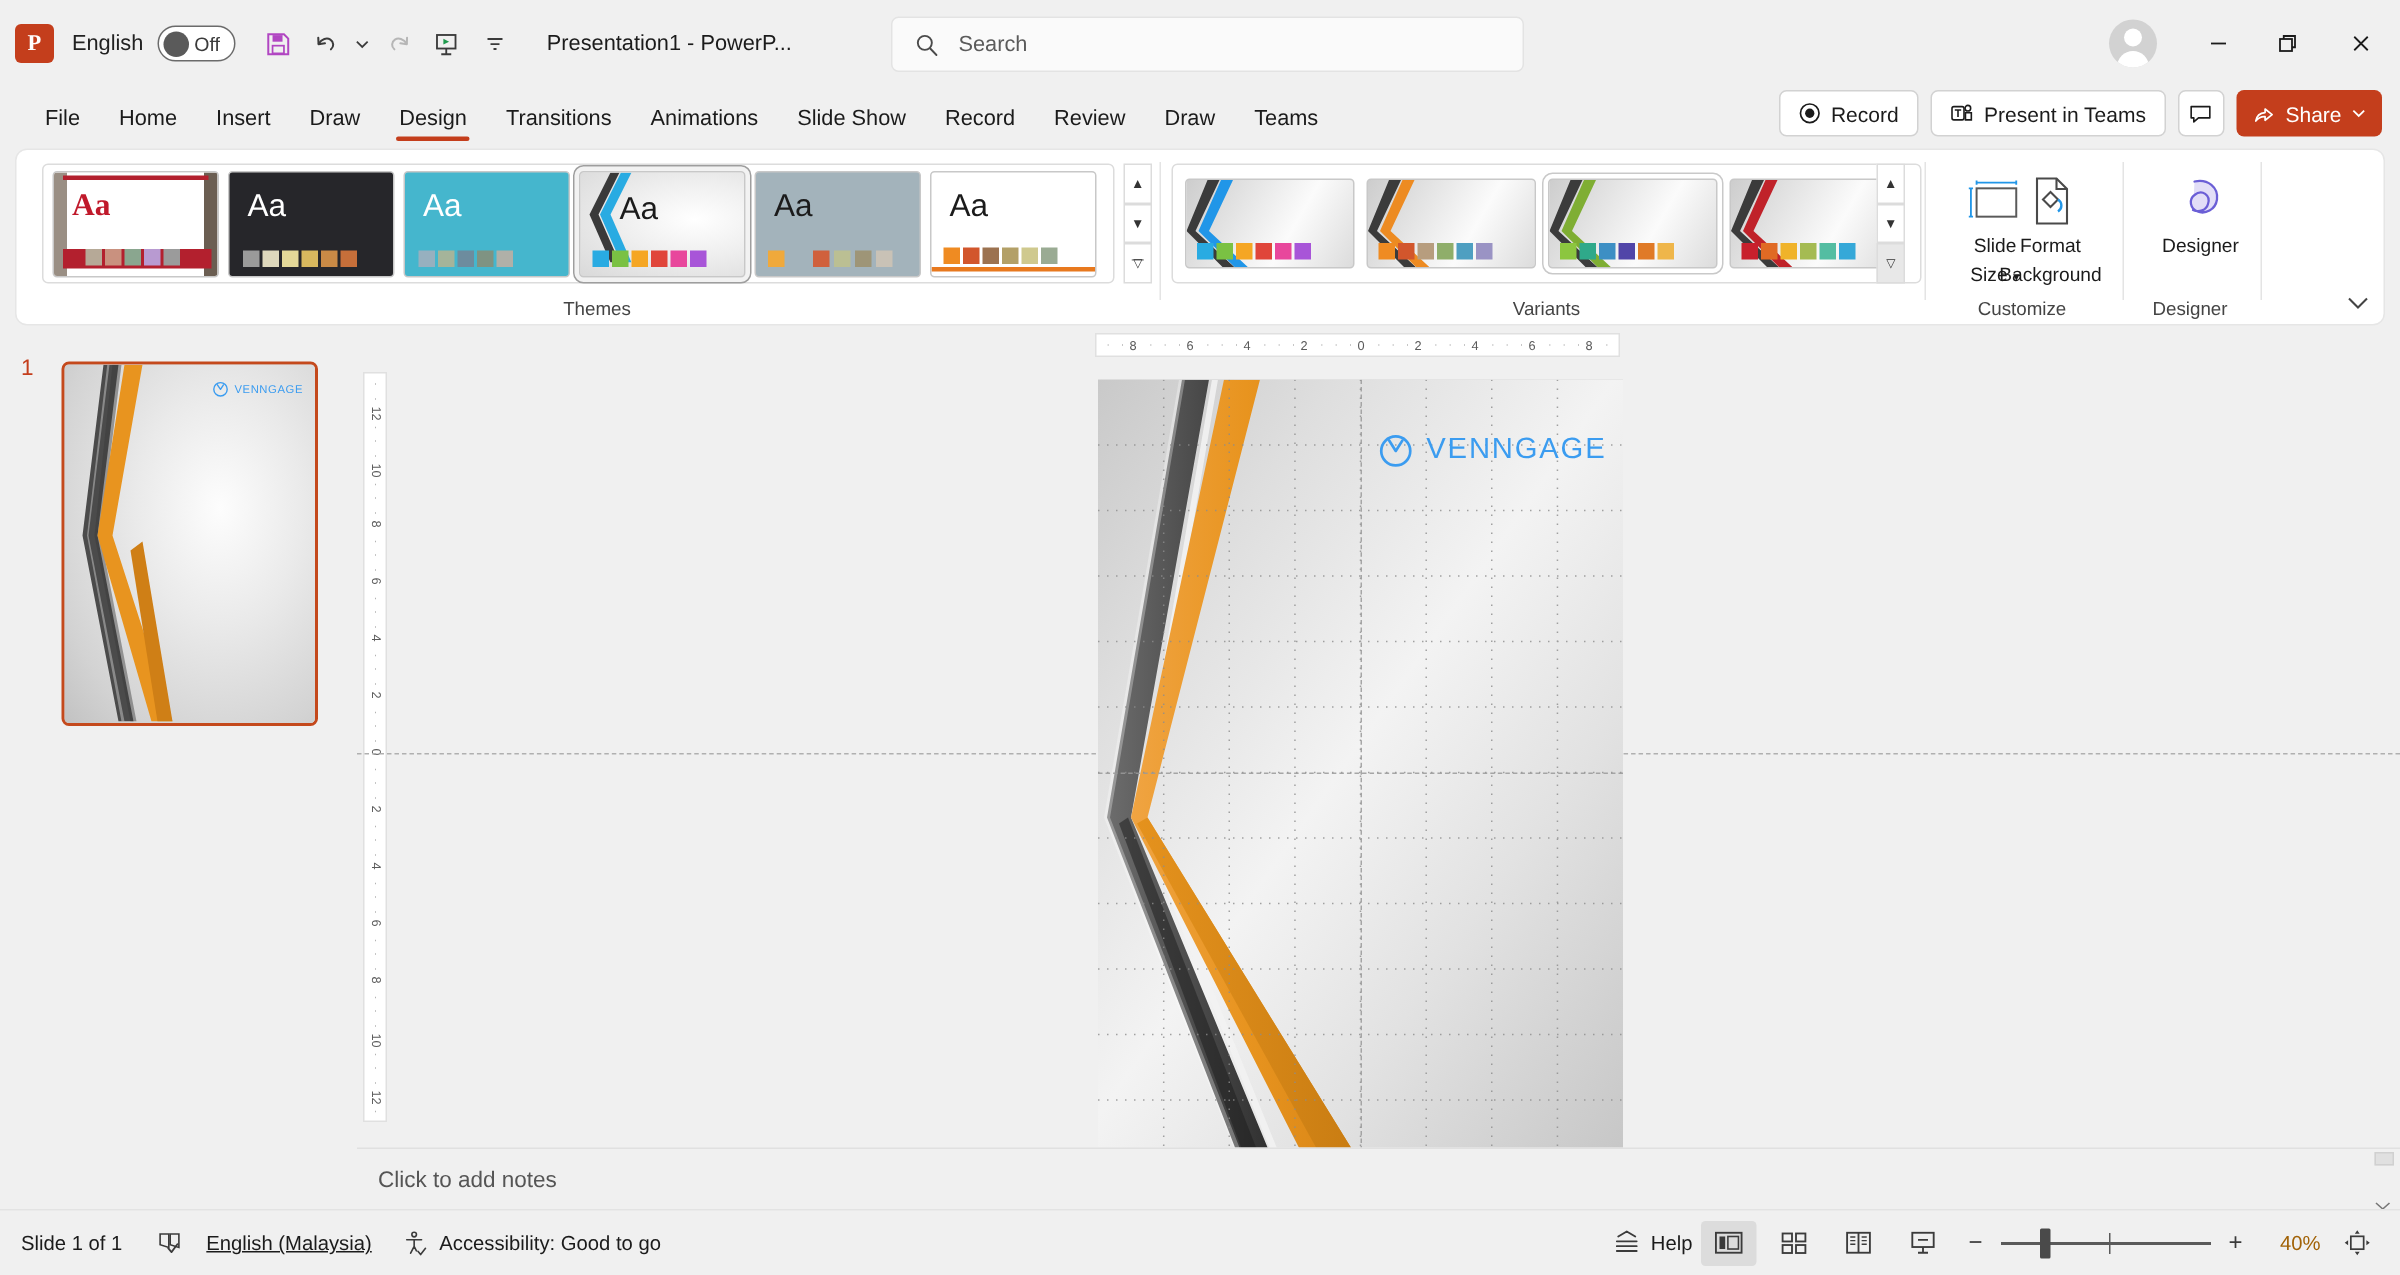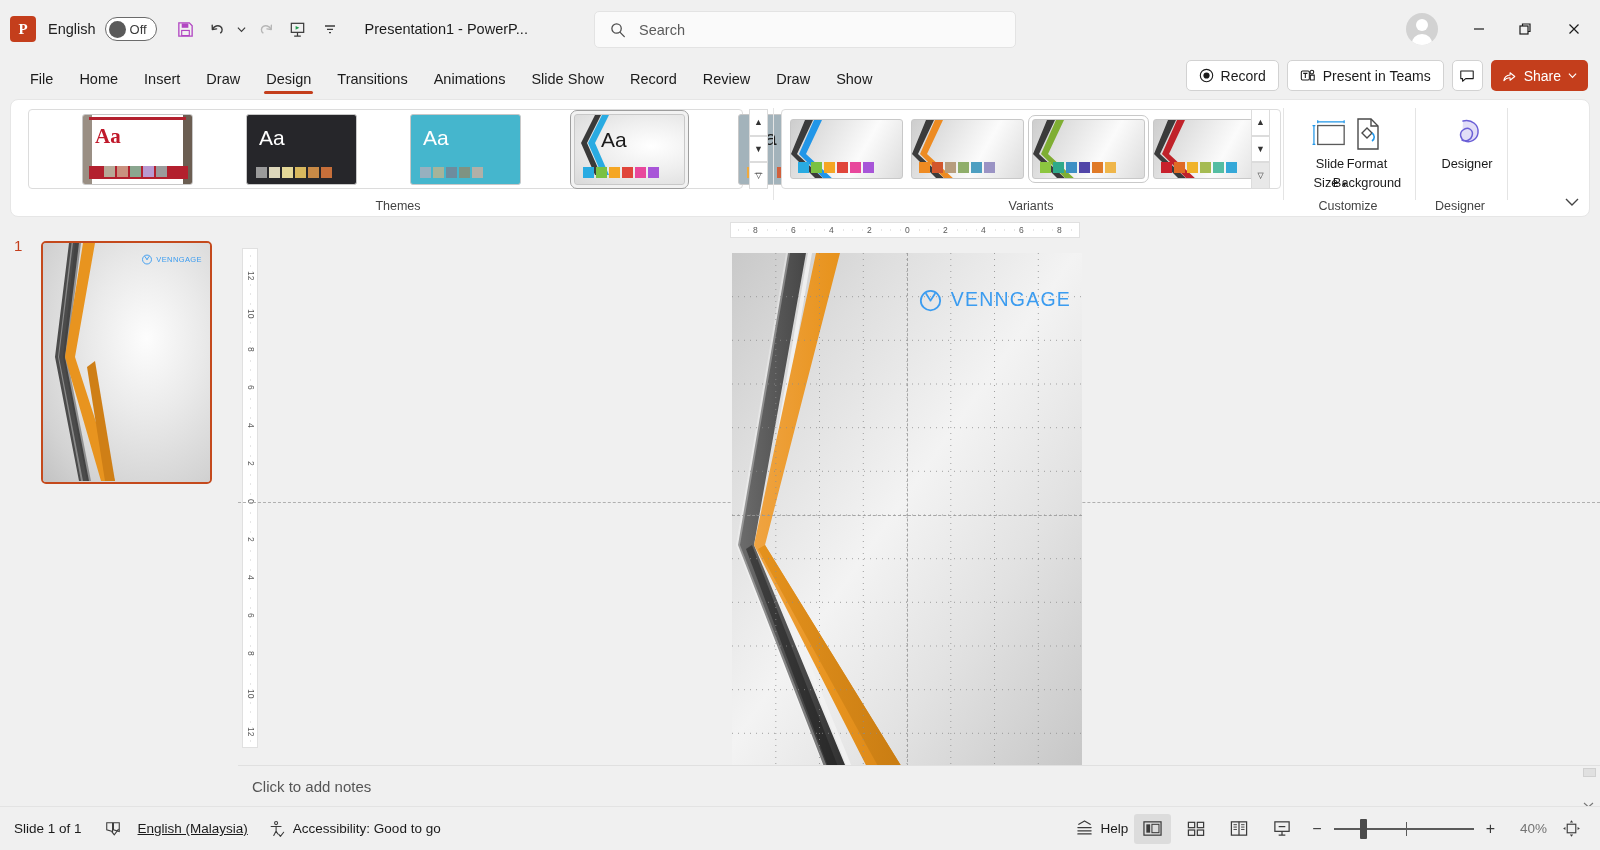--- a/index.html
+++ b/index.html
@@ -139,21 +139,21 @@
   }
 
   
   .gallery {
     position: absolute; left: 17px; top: 9px; width: 715px; height: 80px;
     border: 1px solid #dcdcdc; border-radius: 4px; background: #fff;
     display: flex; align-items: center; padding-left: 6px; gap: 6px;
   }
   .thumb {
     width: 111px; height: 71px; border: 1px solid #c8c8c8; border-radius: 3px;
-    position: relative; overflow: hidden; background: #fff; flex: none; margin-left: 47px;
+    position: relative; overflow: hidden; background: #fff; flex: none;
   }
   .thumb-sel {
     outline: 1px solid #9e9e9e; outline-offset: 3px;
     box-shadow: 0 0 0 3px #f2f2f2;
   }
   .thumb .aa {
     position: absolute; font-size: 21px; line-height: 1;
     font-family: "Liberation Sans", sans-serif;
   }
   .swatches { position: absolute; display: flex; gap: 2px; }
@@ -279,21 +279,21 @@
   .viewbtn.active { background: #dcdcdc; }
   .zoomslider {
     position: relative; width: 140px; height: 20px; display: flex; align-items: center;
   }
   .ztrack { position: absolute; left: 0; right: 0; height: 2px; background: #5a5a5a; }
   .zmid { position: absolute; left: 72px; top: 3px; width: 1.5px; height: 14px; background: #5a5a5a; }
   .zthumb {
     position: absolute; left: 26px; top: 0px; width: 7px; height: 20px;
     background: #4a4a4a; border-radius: 1px;
   }
-  .zoomval { font-size: 13.5px; color: #737373; width: 40px; text-align: right; }
+  .zoomval { font-size: 13.5px; color: #a16207; width: 40px; text-align: right; }
 </style>
 </head>
 <body>
 
 <div class="app">
 
   <div class="titlebar">
     <div class="ppt-logo"></div>
     <span class="autosave-label">English</span>
     <div class="toggle">
@@ -376,21 +376,21 @@
     <div class="tab">Home</div>
     <div class="tab">Insert</div>
     <div class="tab">Draw</div>
     <div class="tab active">Design</div>
     <div class="tab">Transitions</div>
     <div class="tab">Animations</div>
     <div class="tab">Slide Show</div>
     <div class="tab">Record</div>
     <div class="tab">Review</div>
     <div class="tab">Draw</div>
-    <div class="tab">Show</div>
+    <div class="tab">Teams</div>
   </div>
 
   <div class="tabs-right">
     <div class="pillbtn">
       <svg width="15" height="15" viewBox="0 0 16 16">
           <circle cx="8" cy="8" r="6.6" fill="none" stroke="#1b1b1b" stroke-width="1.2"></circle>
           <circle cx="8" cy="8" r="3.3" fill="#1b1b1b"></circle>
         </svg>
       <span>Record</span>
     </div>

